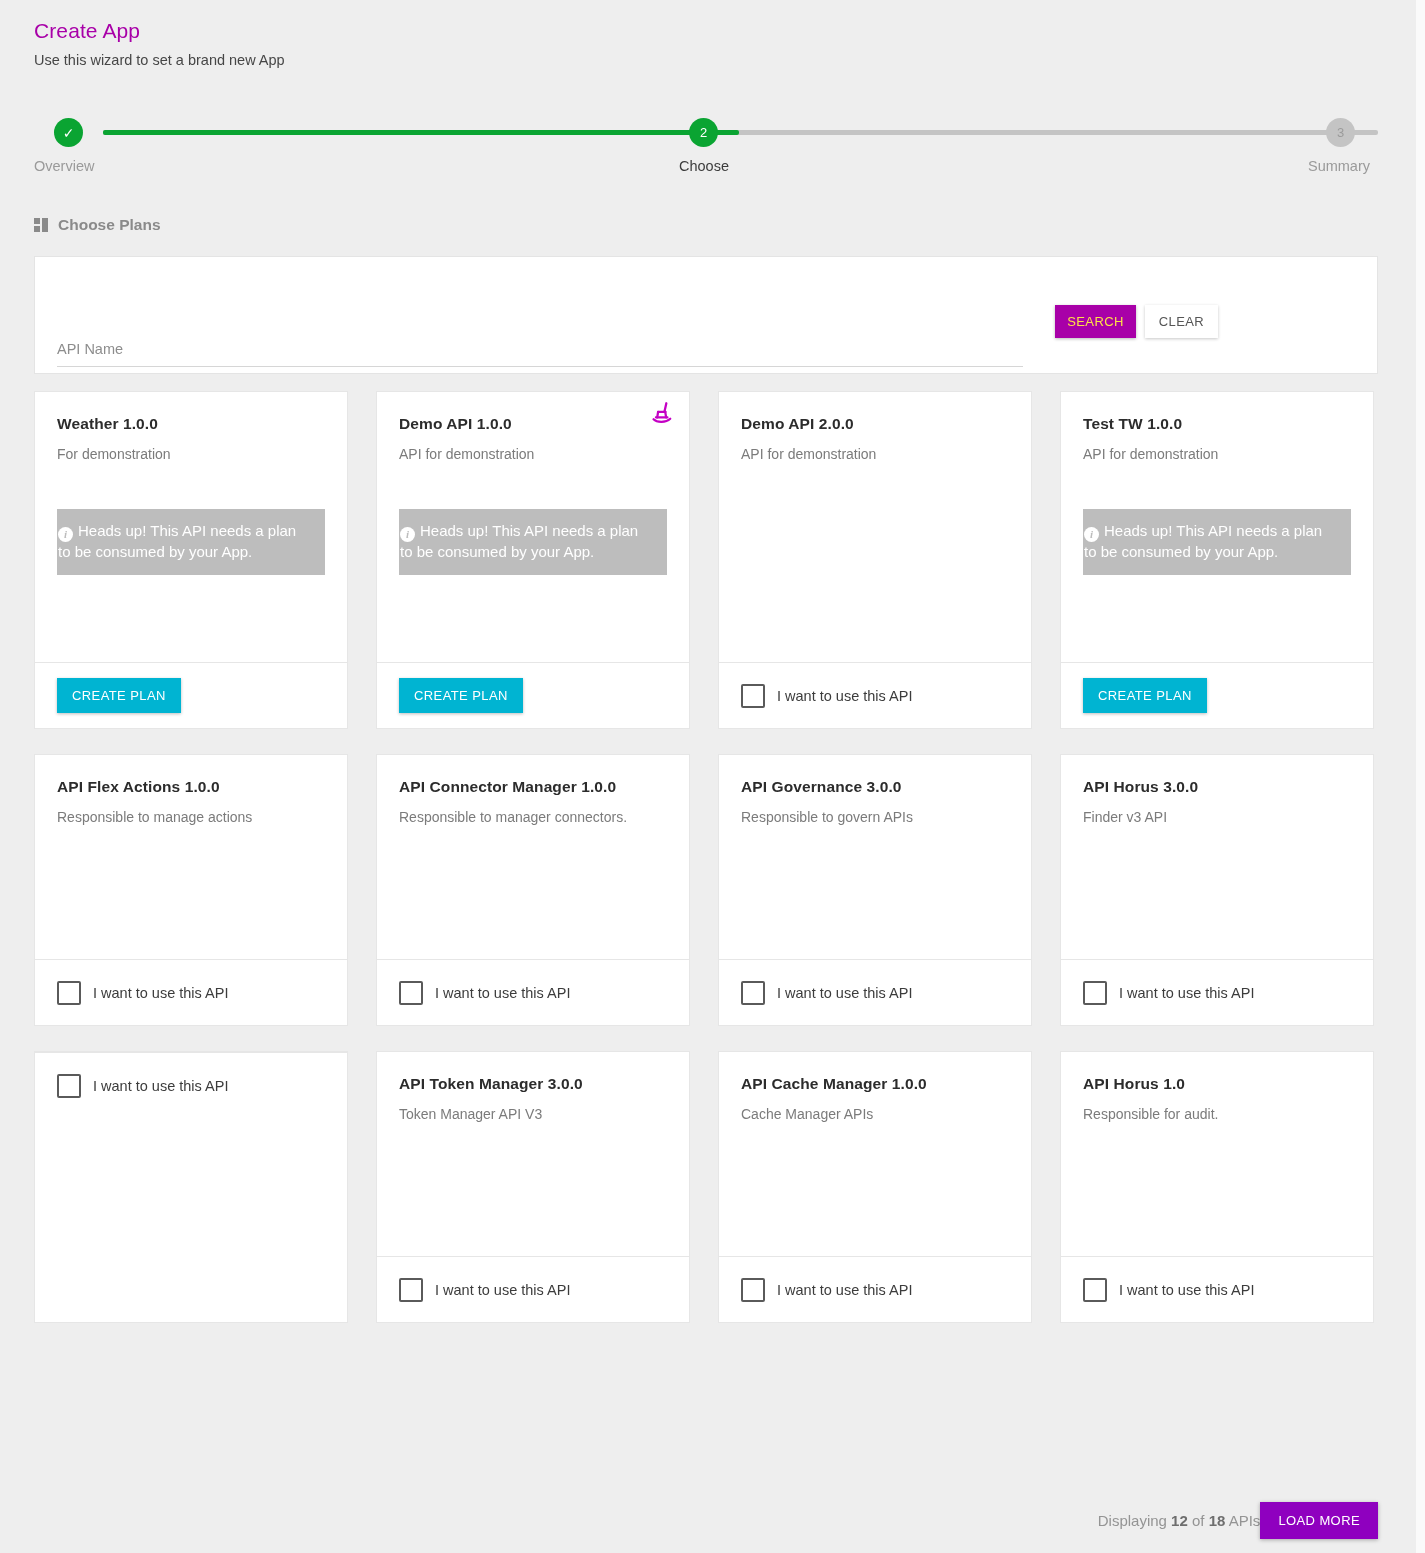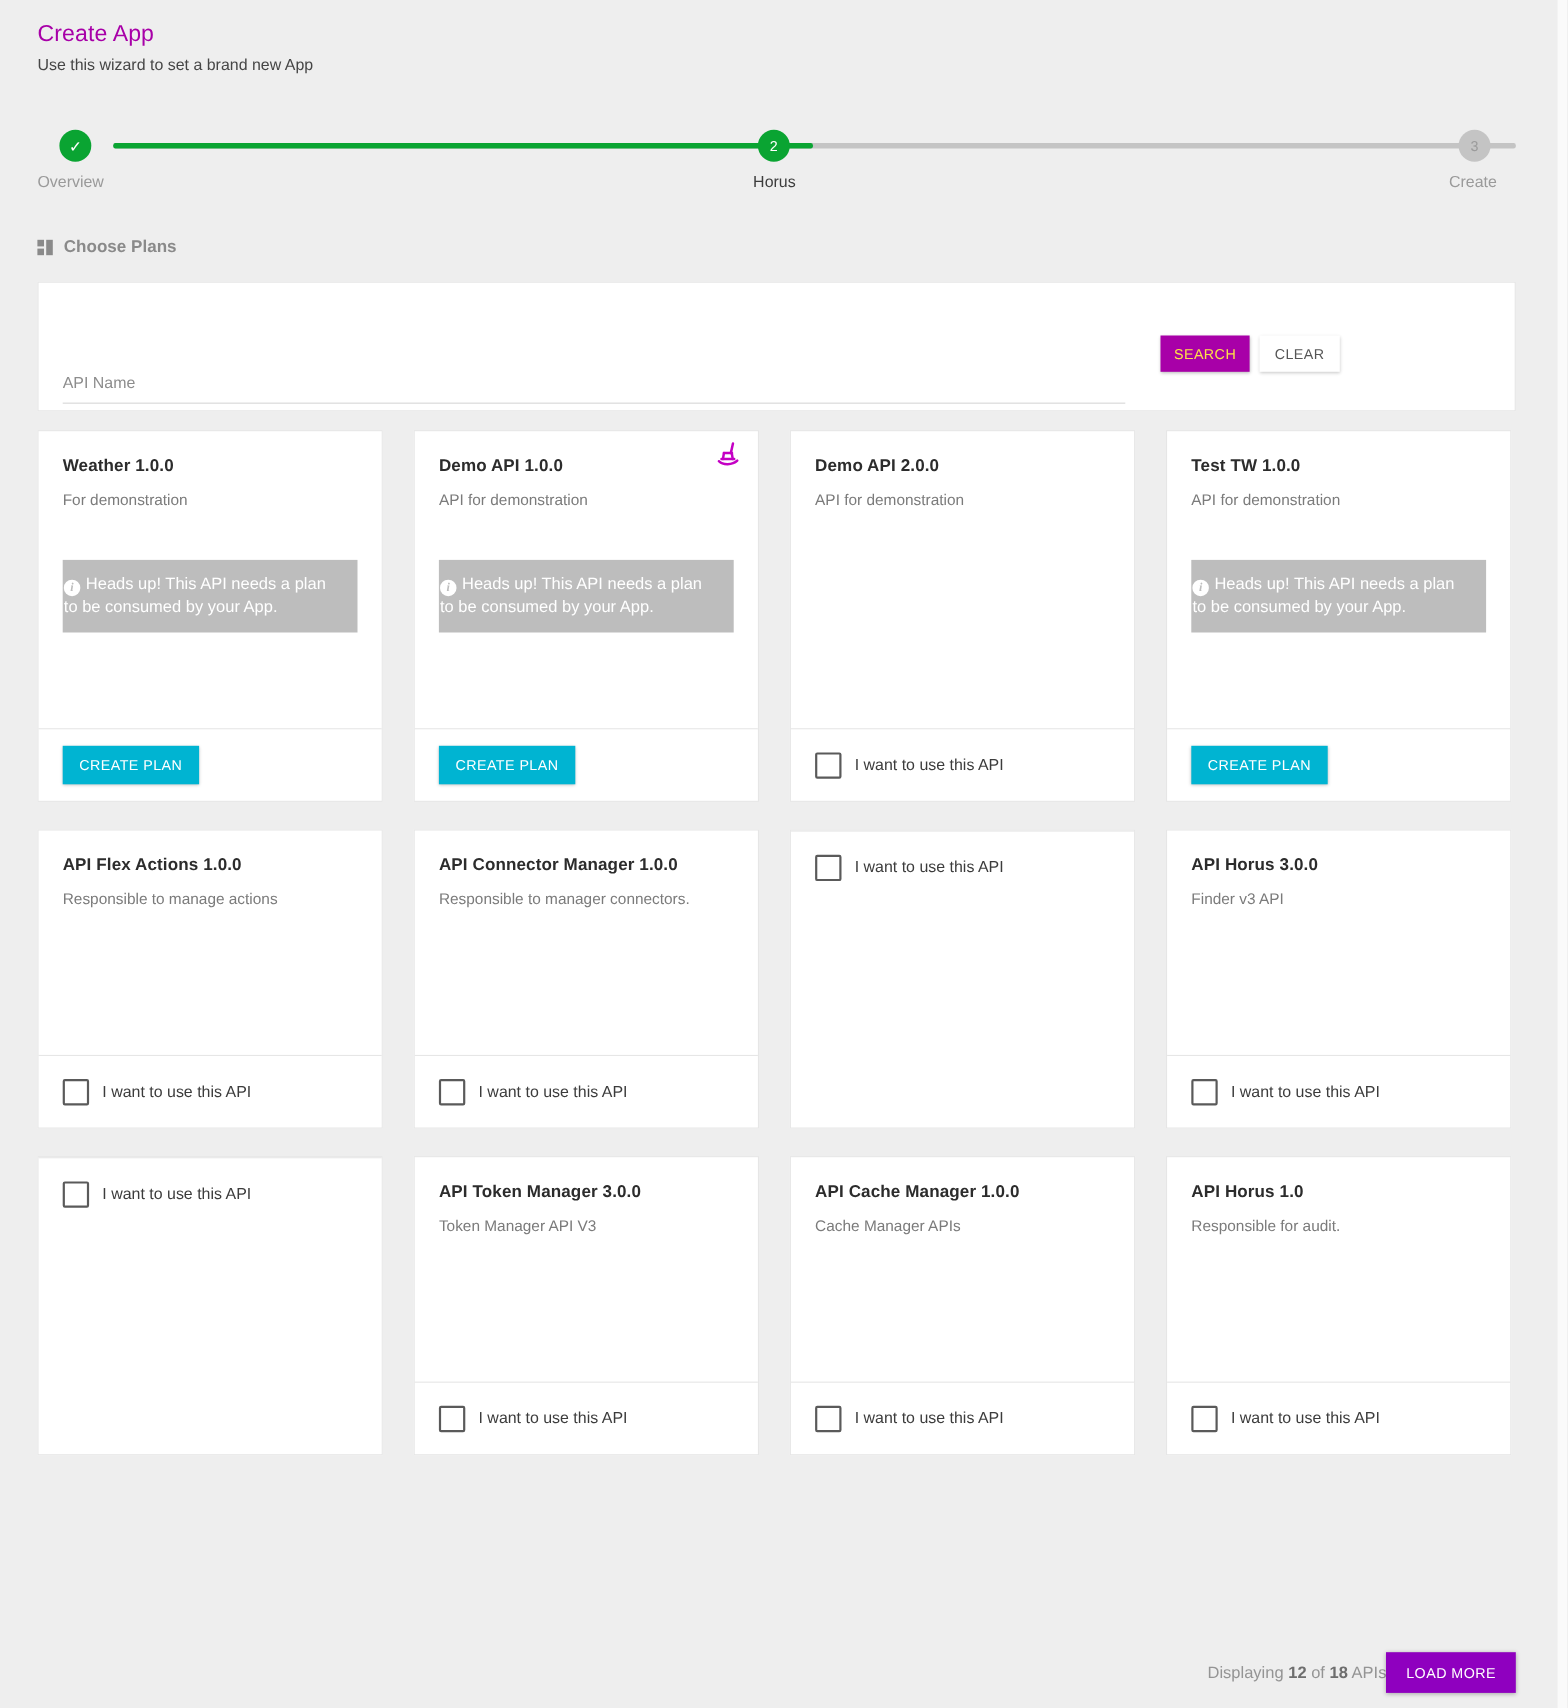--- a/index.html
+++ b/index.html
@@ -210,22 +210,22 @@
         <span class="check">✓</span>
       </div>
       <div class="node active">
         <span>2</span>
       </div>
       <div class="node todo">
         <span>3</span>
       </div>
 
       <div class="step-label s1">Overview</div>
-      <div class="step-label s2">Horus</div>
-      <div class="step-label s3">Create</div>
+      <div class="step-label s2">Choose</div>
+      <div class="step-label s3">Summary</div>
     </div>
 
     <div class="section-head">
       <span class="grid-icon">
           <i></i>
           <i></i>
           <i></i>
         </span>
       <span>Choose Plans</span>
     </div>
@@ -320,20 +320,24 @@
         </div>
         <div class="card-foot">
           <label class="checkline">
             <span class="cbox"></span>
             <span class="cbox-label">I want to use this API</span>
           </label>
         </div>
       </div>
 
       <div class="card row2">
+        <div class="card-body">
+          <div class="card-title">API Governance 3.0.0</div>
+          <div class="card-desc">Responsible to govern APIs</div>
+        </div>
         <div class="card-foot">
           <label class="checkline">
             <span class="cbox"></span>
             <span class="cbox-label">I want to use this API</span>
           </label>
         </div>
       </div>
 
       <div class="card row2">
         <div class="card-body">

